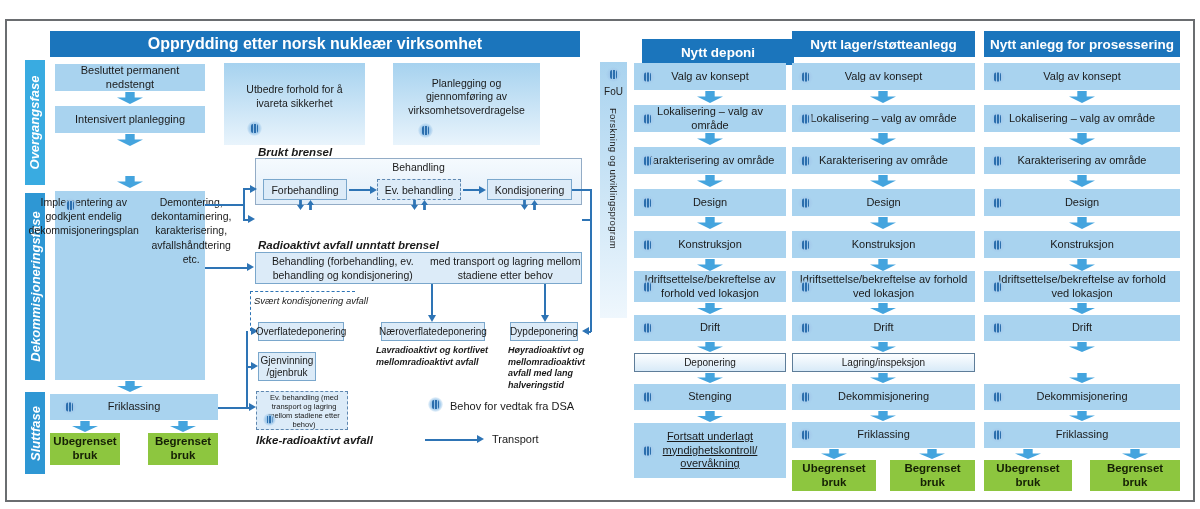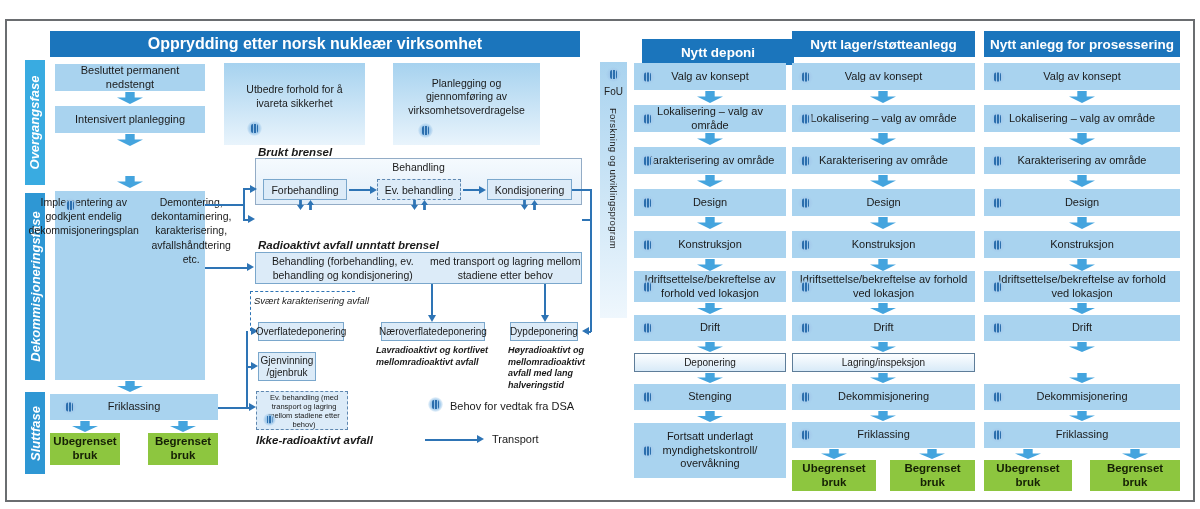--- a/index.html
+++ b/index.html
@@ -168,21 +168,21 @@
   <div class="abs tri-r" style="left:247px;top:263px;"></div>
 
   <div class="abs ln-v" style="left:431px;top:284px;height:32px;"></div>
   <div class="abs tri-d" style="left:428px;top:315px;"></div>
   <div class="abs ln-v" style="left:544px;top:284px;height:32px;"></div>
   <div class="abs tri-d" style="left:541px;top:315px;"></div>
 
   <div class="abs dash-h" style="left:250px;top:291px;width:105px;"></div>
   <div class="abs dash-v" style="left:250px;top:291px;height:40px;"></div>
   <div class="abs tri-r" style="left:251px;top:327px;"></div>
-  <div class="abs cap" style="left:254px;top:295px;white-space:nowrap;font-size:9.5px;"><span>Svært karakterisering avfall</span></div>
+  <div class="abs cap" style="left:254px;top:295px;white-space:nowrap;font-size:9.5px;"><span>Svært kondisjonering avfall</span></div>
 
   <div class="abs stepb" style="left:258px;top:322px;width:86px;height:19px;font-size:10px;">
       <span>Overflatedeponering</span>
     </div>
   <div class="abs stepb" style="left:381px;top:322px;width:104px;height:19px;font-size:10px;">
       <span>Næroverflatedeponering</span>
     </div>
   <div class="abs stepb" style="left:510px;top:322px;width:68px;height:19px;font-size:10px;">
       <span>Dypdeponering</span>
     </div>
@@ -253,21 +253,21 @@
   <div class="abs fat" style="left:697px;top:342px;width:26px;height:10px;"></div>
   <div class="abs lightg" style="left:634px;top:353px;width:152px;height:19px;">
       <span>Deponering</span>
     </div>
   <div class="abs fat" style="left:697px;top:373px;width:26px;height:10px;"></div>
   <div class="abs item" style="left:634px;top:384px;width:152px;height:26px;">
       <span class="abs dsa icl"></span>
       <span>Stenging</span>
     </div>
   <div class="abs fat" style="left:697px;top:411px;width:26px;height:11px;"></div>
-  <div class="abs item" style="left:634px;top:423px;width:152px;height:55px;padding:2px 3px;">
+  <div class="abs item" style="left:634px;top:423px;width:152px;height:55px;padding:2px 3px;text-decoration:underline;">
       <span class="abs dsa icl"></span>
       <span>Fortsatt underlagt myndighetskontroll/ overvåkning</span>
     </div>
 
   <div class="abs item" style="left:792px;top:63px;width:183px;height:27px;">
       <span class="abs dsa icl"></span>
       <span>Valg av konsept</span>
     </div>
   <div class="abs fat" style="left:870px;top:91px;width:26px;height:12px;"></div>
   <div class="abs item" style="left:792px;top:105px;width:183px;height:27px;">

